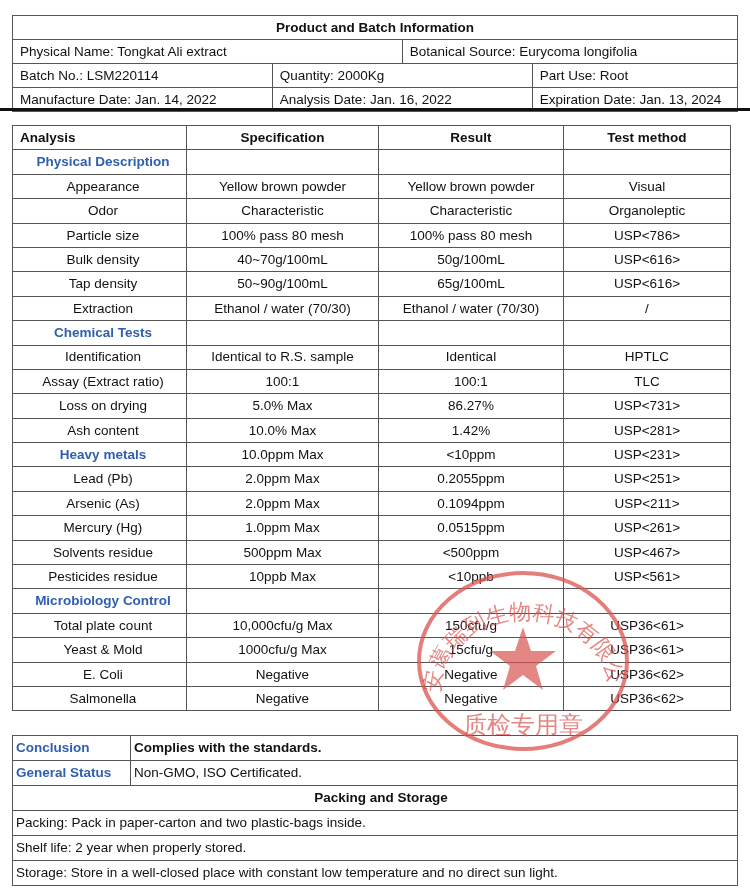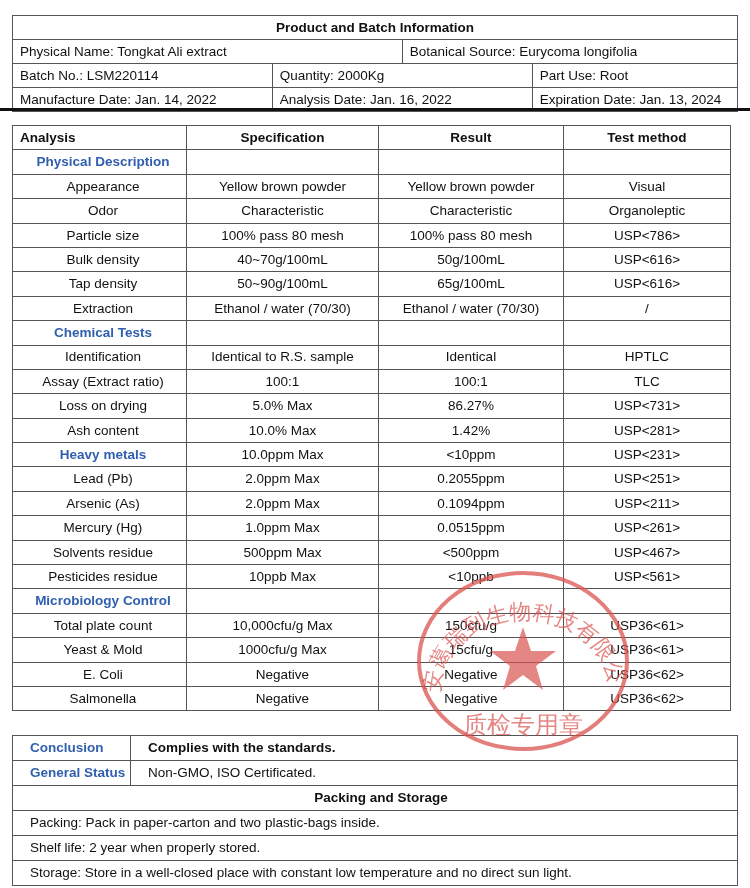--- a/index.html
+++ b/index.html
@@ -11,21 +11,21 @@
   #info td { height: 23px; padding-left: 7px; text-align: left; white-space: nowrap; }
   #info td.title { text-align: center; font-weight: bold; padding-left: 0; }
   #rule { position: absolute; left: 0; top: 108px; width: 750px; height: 3px; background: #111; }
   #main { position: absolute; left: 12px; top: 125px; width: 718px; table-layout: fixed; }
   #main td { height: 23.4px; text-align: center; white-space: nowrap; }
   #main td.c0 { text-align: center; padding-left: 7px; }
   #main tr.head td { font-weight: bold; }
   #main tr.head td.c0 { text-align: left; }
   #main td.section { color: #2f5fae; font-weight: bold; }
   #bottom { position: absolute; left: 12px; top: 735px; width: 726px; table-layout: fixed; }
-  #bottom td { height: 24px; text-align: left; padding-left: 17px; white-space: nowrap; }
+  #bottom td { height: 24px; text-align: left; padding-left: 3px; white-space: nowrap; }
   #bottom td.section { color: #2f5fae; font-weight: bold; }
   #bottom td.bold { font-weight: bold; margin-top: 44px; }
   #bottom td.title { text-align: center; font-weight: bold; padding-left: 12px; }
   #stamp { position: absolute; left: 412px; top: 565px; width: 222px; height: 192px; pointer-events: none; }
 </style>
 </head>
 <body>
 
 <table id="info">
   <tbody>

